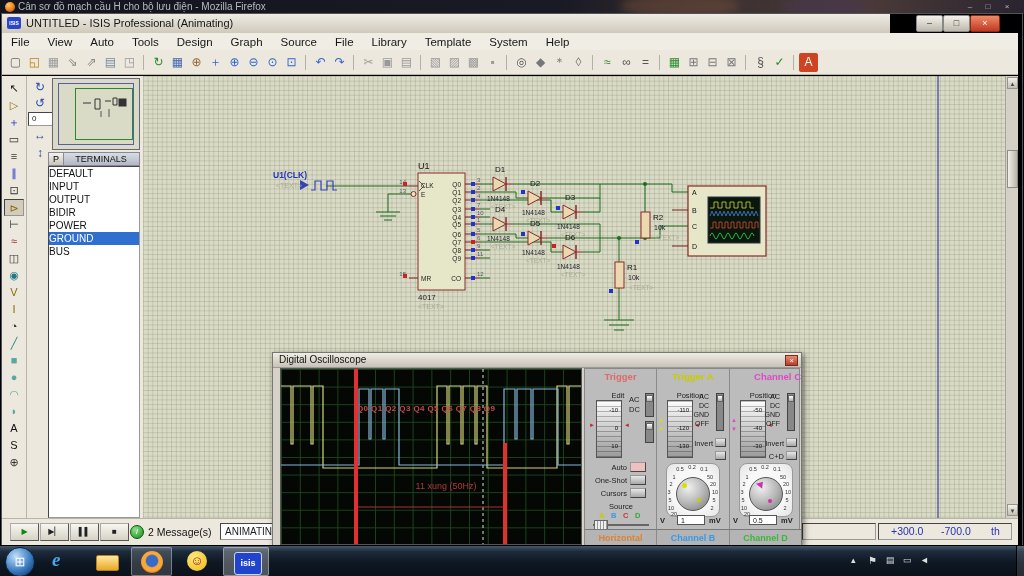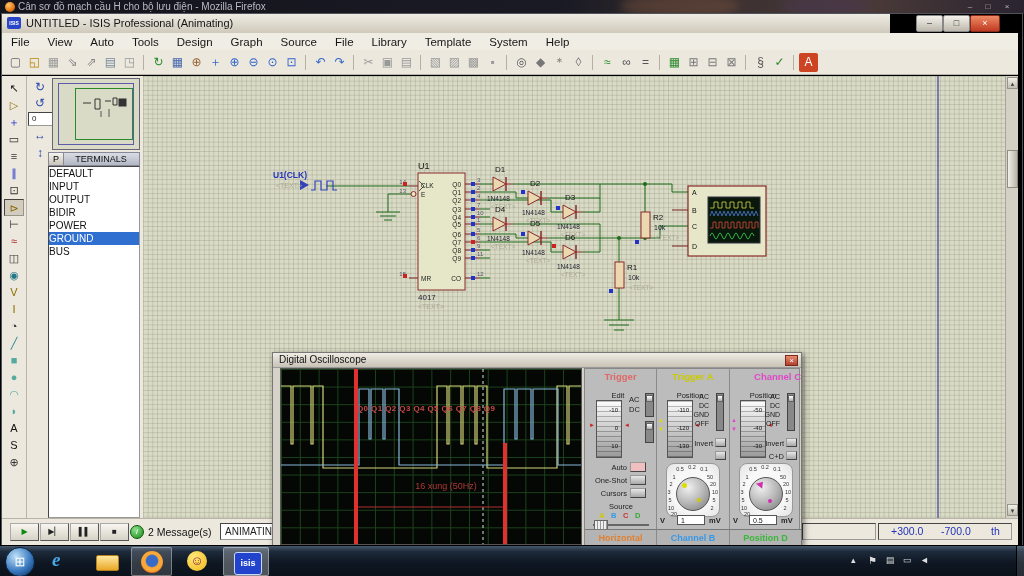--- a/index.html
+++ b/index.html
@@ -460,21 +460,21 @@
     <div id="scopescreen">
       <svg width="302" height="176" viewBox="0 0 302 176" style="position:absolute;left:0;top:0;">
         <line x1="202" y1="0" x2="202" y2="176" stroke="#cfe8d8" stroke-width="1" stroke-dasharray="3,3"></line>
         <path d="M0,17 H10 V75 H12 V17 H30 V75 H32 V17 H42 V99 H156 V17 H166 V75 H168 V17 H180 V75 H182 V17 H194 V75 H196 V17 H206 V99 H276 V17 H286 V75 H288 V17 H301" stroke="#d6d67a" fill="none" stroke-width="1.2"></path>
         <path d="M0,96 H78 V20 H88 V70 H90 V20 H102 V70 H104 V20 H118 V96 H223 V20 H234 V70 H236 V20 H250 V70 H252 V20 H277 V96 H301" stroke="#86b8d8" fill="none" stroke-width="1.2"></path>
         <path d="M77,138 H222" stroke="#b03030" stroke-width="1"></path>
         <rect x="73" y="0" width="4" height="176" fill="#e03030"></rect>
         <rect x="222" y="74" width="4" height="102" fill="#e03030"></rect>
       </svg>
       <div id="qlabels">Q0 Q1 Q2 Q3 Q4 Q5 Q6 Q7 Q8 Q9</div>
-      <div id="annot">16 xung (50Hz)</div>
+      <div id="annot">11 xung (50Hz)</div>
     </div>
 
     <div id="scopepanel">
 
       <div class="pcol" style="left:0;width:72px;">
         <div class="phdr" style="color:#e06868;">Trigger</div>
         <div class="plbl" style="left:8px;top:22px;width:50px;text-align:center;">Edit</div>
         <div class="vslider" style="left:11px;top:31px;">
           <span style="top:6px;">-10</span>
           <span style="top:24px;">0</span>
@@ -598,21 +598,21 @@
         <div class="knob" style="left:19px;top:108px;"></div>
         <div style="position:absolute;left:27px;top:112px;width:0;height:0;border-left:4px solid transparent;border-right:4px solid transparent;border-bottom:6px solid #d030b0;transform:rotate(40deg);"></div>
         <div style="position:absolute;left:38px;top:130px;width:4px;height:4px;border-radius:50%;background:#d030b0;"></div>
         <span class="plbl" style="left:3px;top:147px;font-weight:bold;">V</span>
         <div class="vbox" style="left:19px;top:146px;">0.5</div>
         <span class="plbl" style="left:51px;top:147px;font-weight:bold;">mV</span>
       </div>
 
       <div class="pbot" style="left:0;width:72px;color:#e08030;">Horizontal</div>
       <div class="pbot" style="left:72px;width:73px;color:#3898e8;">Channel B</div>
-      <div class="pbot" style="left:145px;width:71px;color:#38b838;border-right:none;">Position D</div>
+      <div class="pbot" style="left:145px;width:71px;color:#38b838;border-right:none;">Channel D</div>
     </div>
   </div>
 
   <div class="a" id="taskbar">
     <div id="startorb">⊞</div>
     <div class="tbtn" style="left:42px;width:38px;">
       <span style="position:absolute;left:10px;top:2px;font-size:19px;font-style:italic;font-weight:bold;color:#4aa8e8;font-family:'Liberation Serif',serif;">e</span>
     </div>
     <div class="tbtn" style="left:88px;width:38px;">
       <span style="position:absolute;left:8px;top:8px;width:21px;height:14px;background:linear-gradient(180deg,#ffe8a0,#e8a828);border:1px solid #b8801a;border-radius:2px;"></span>

